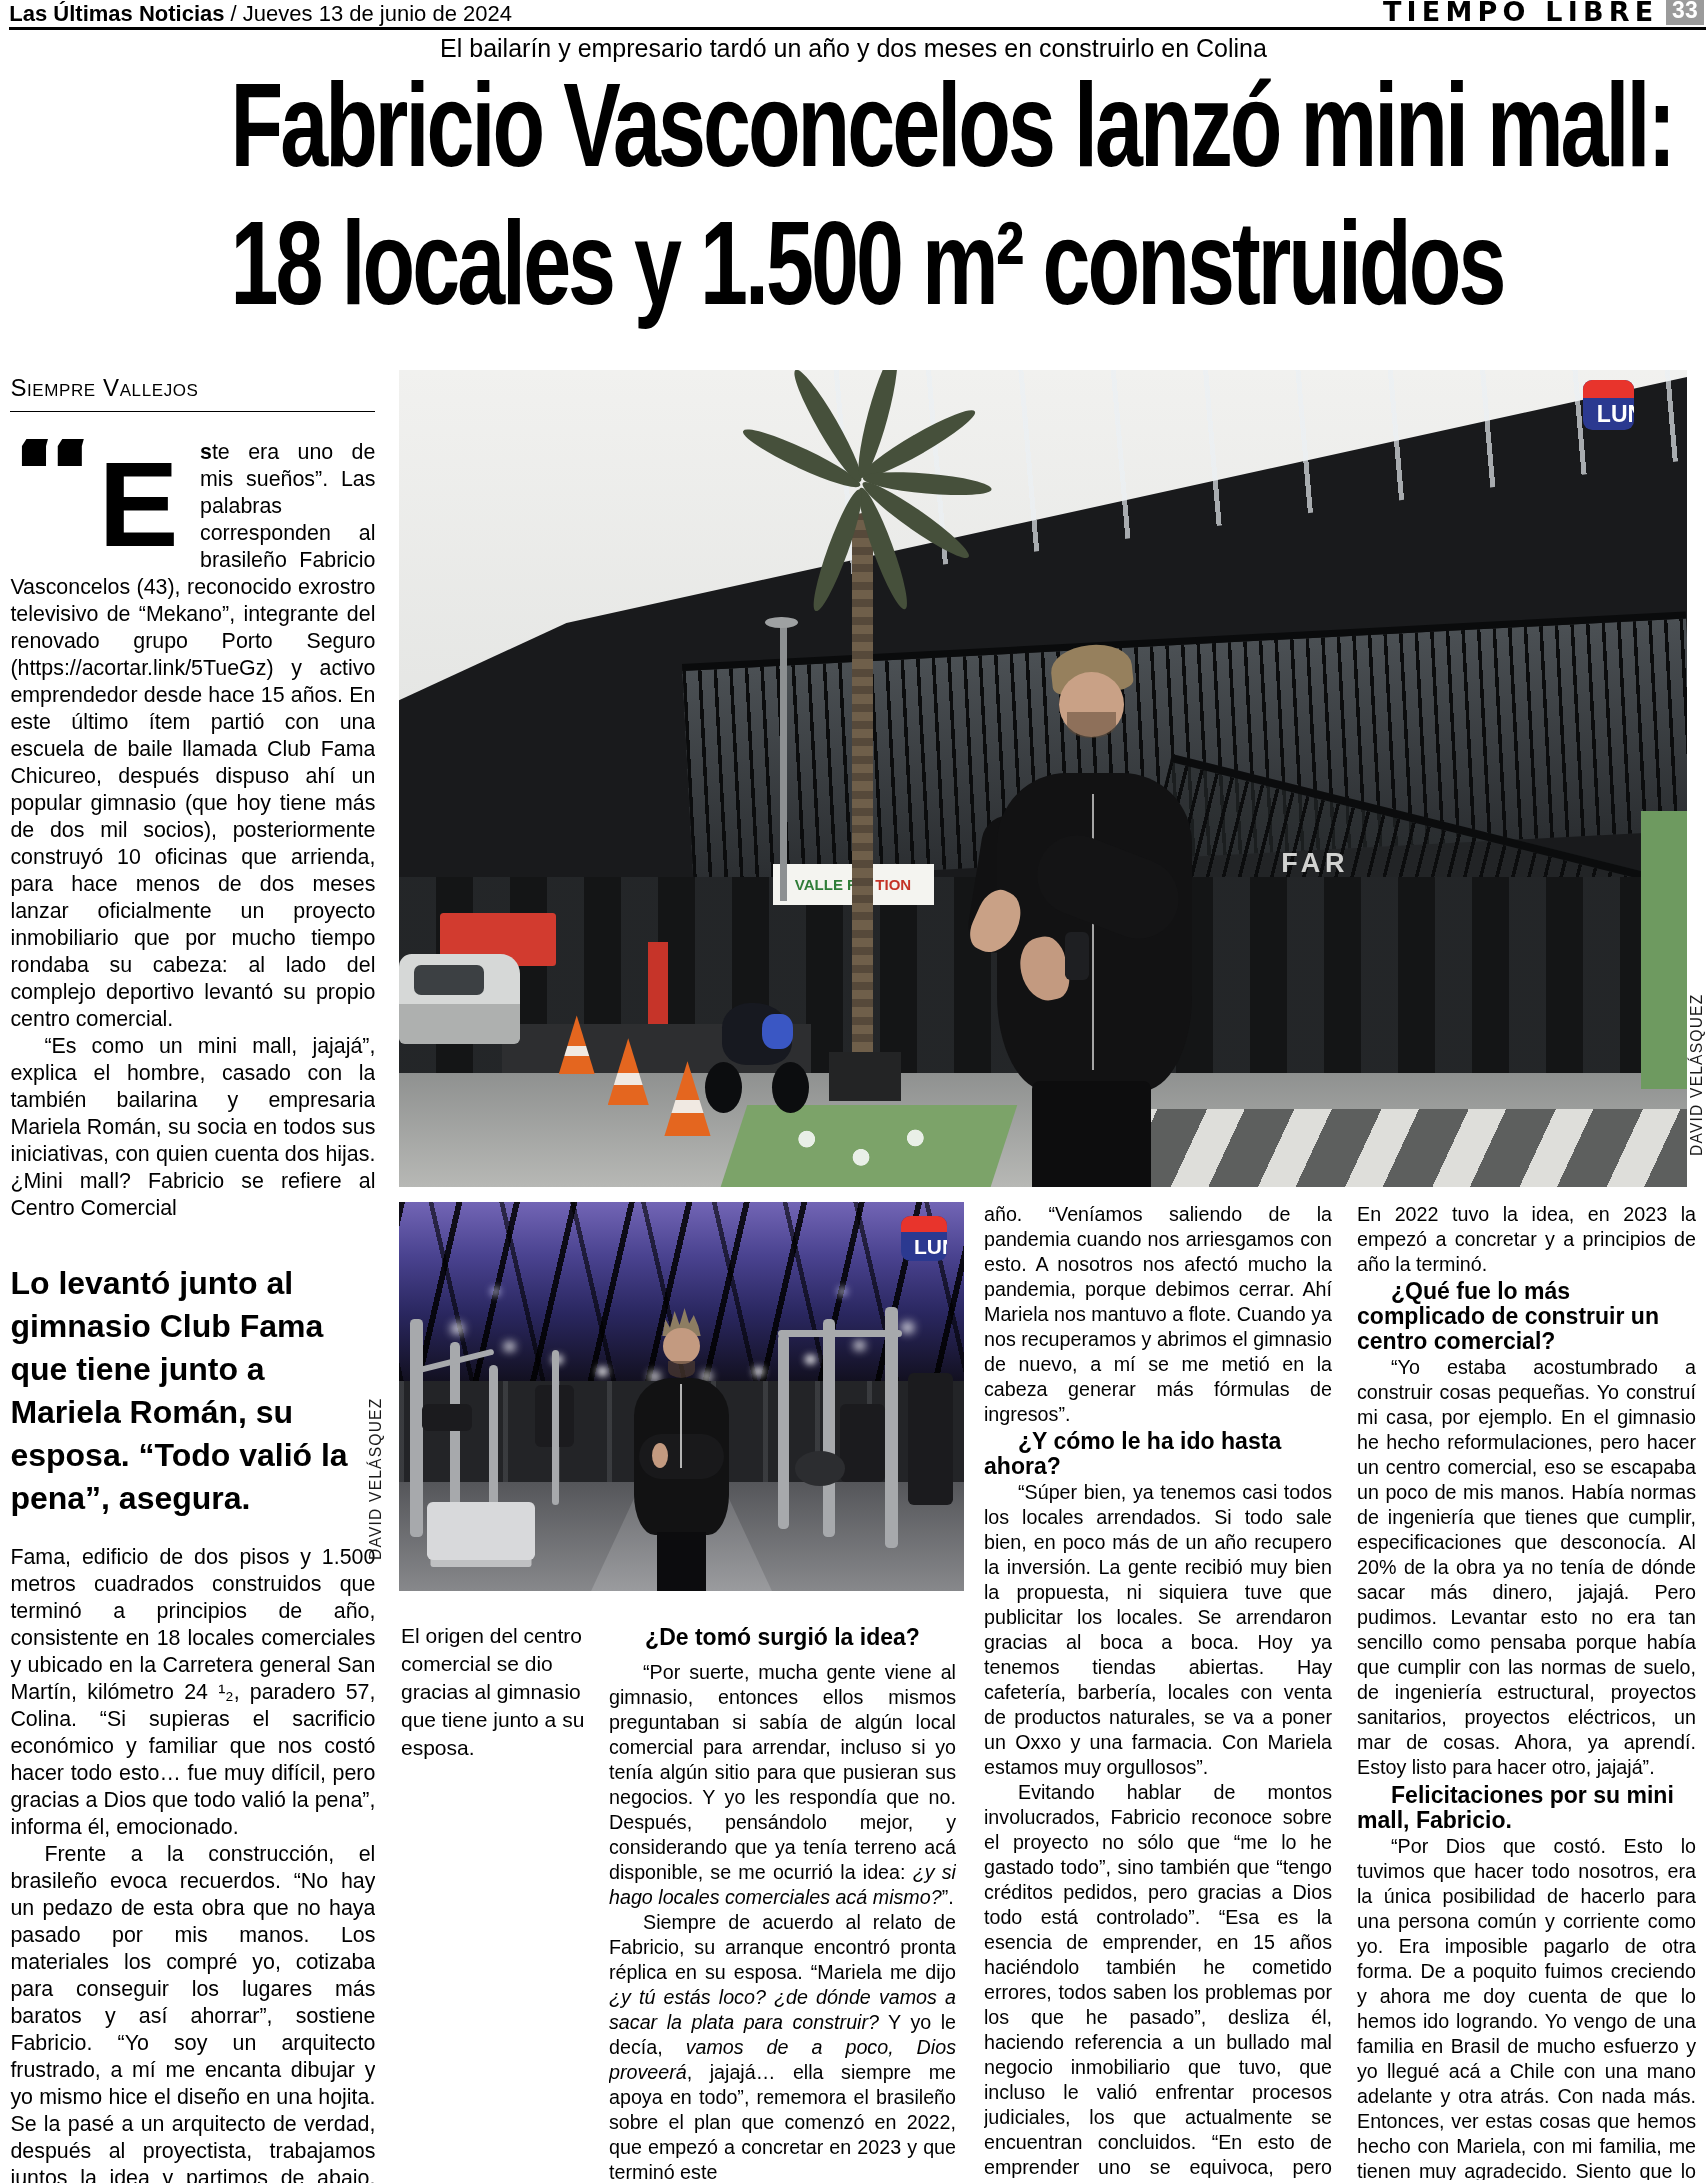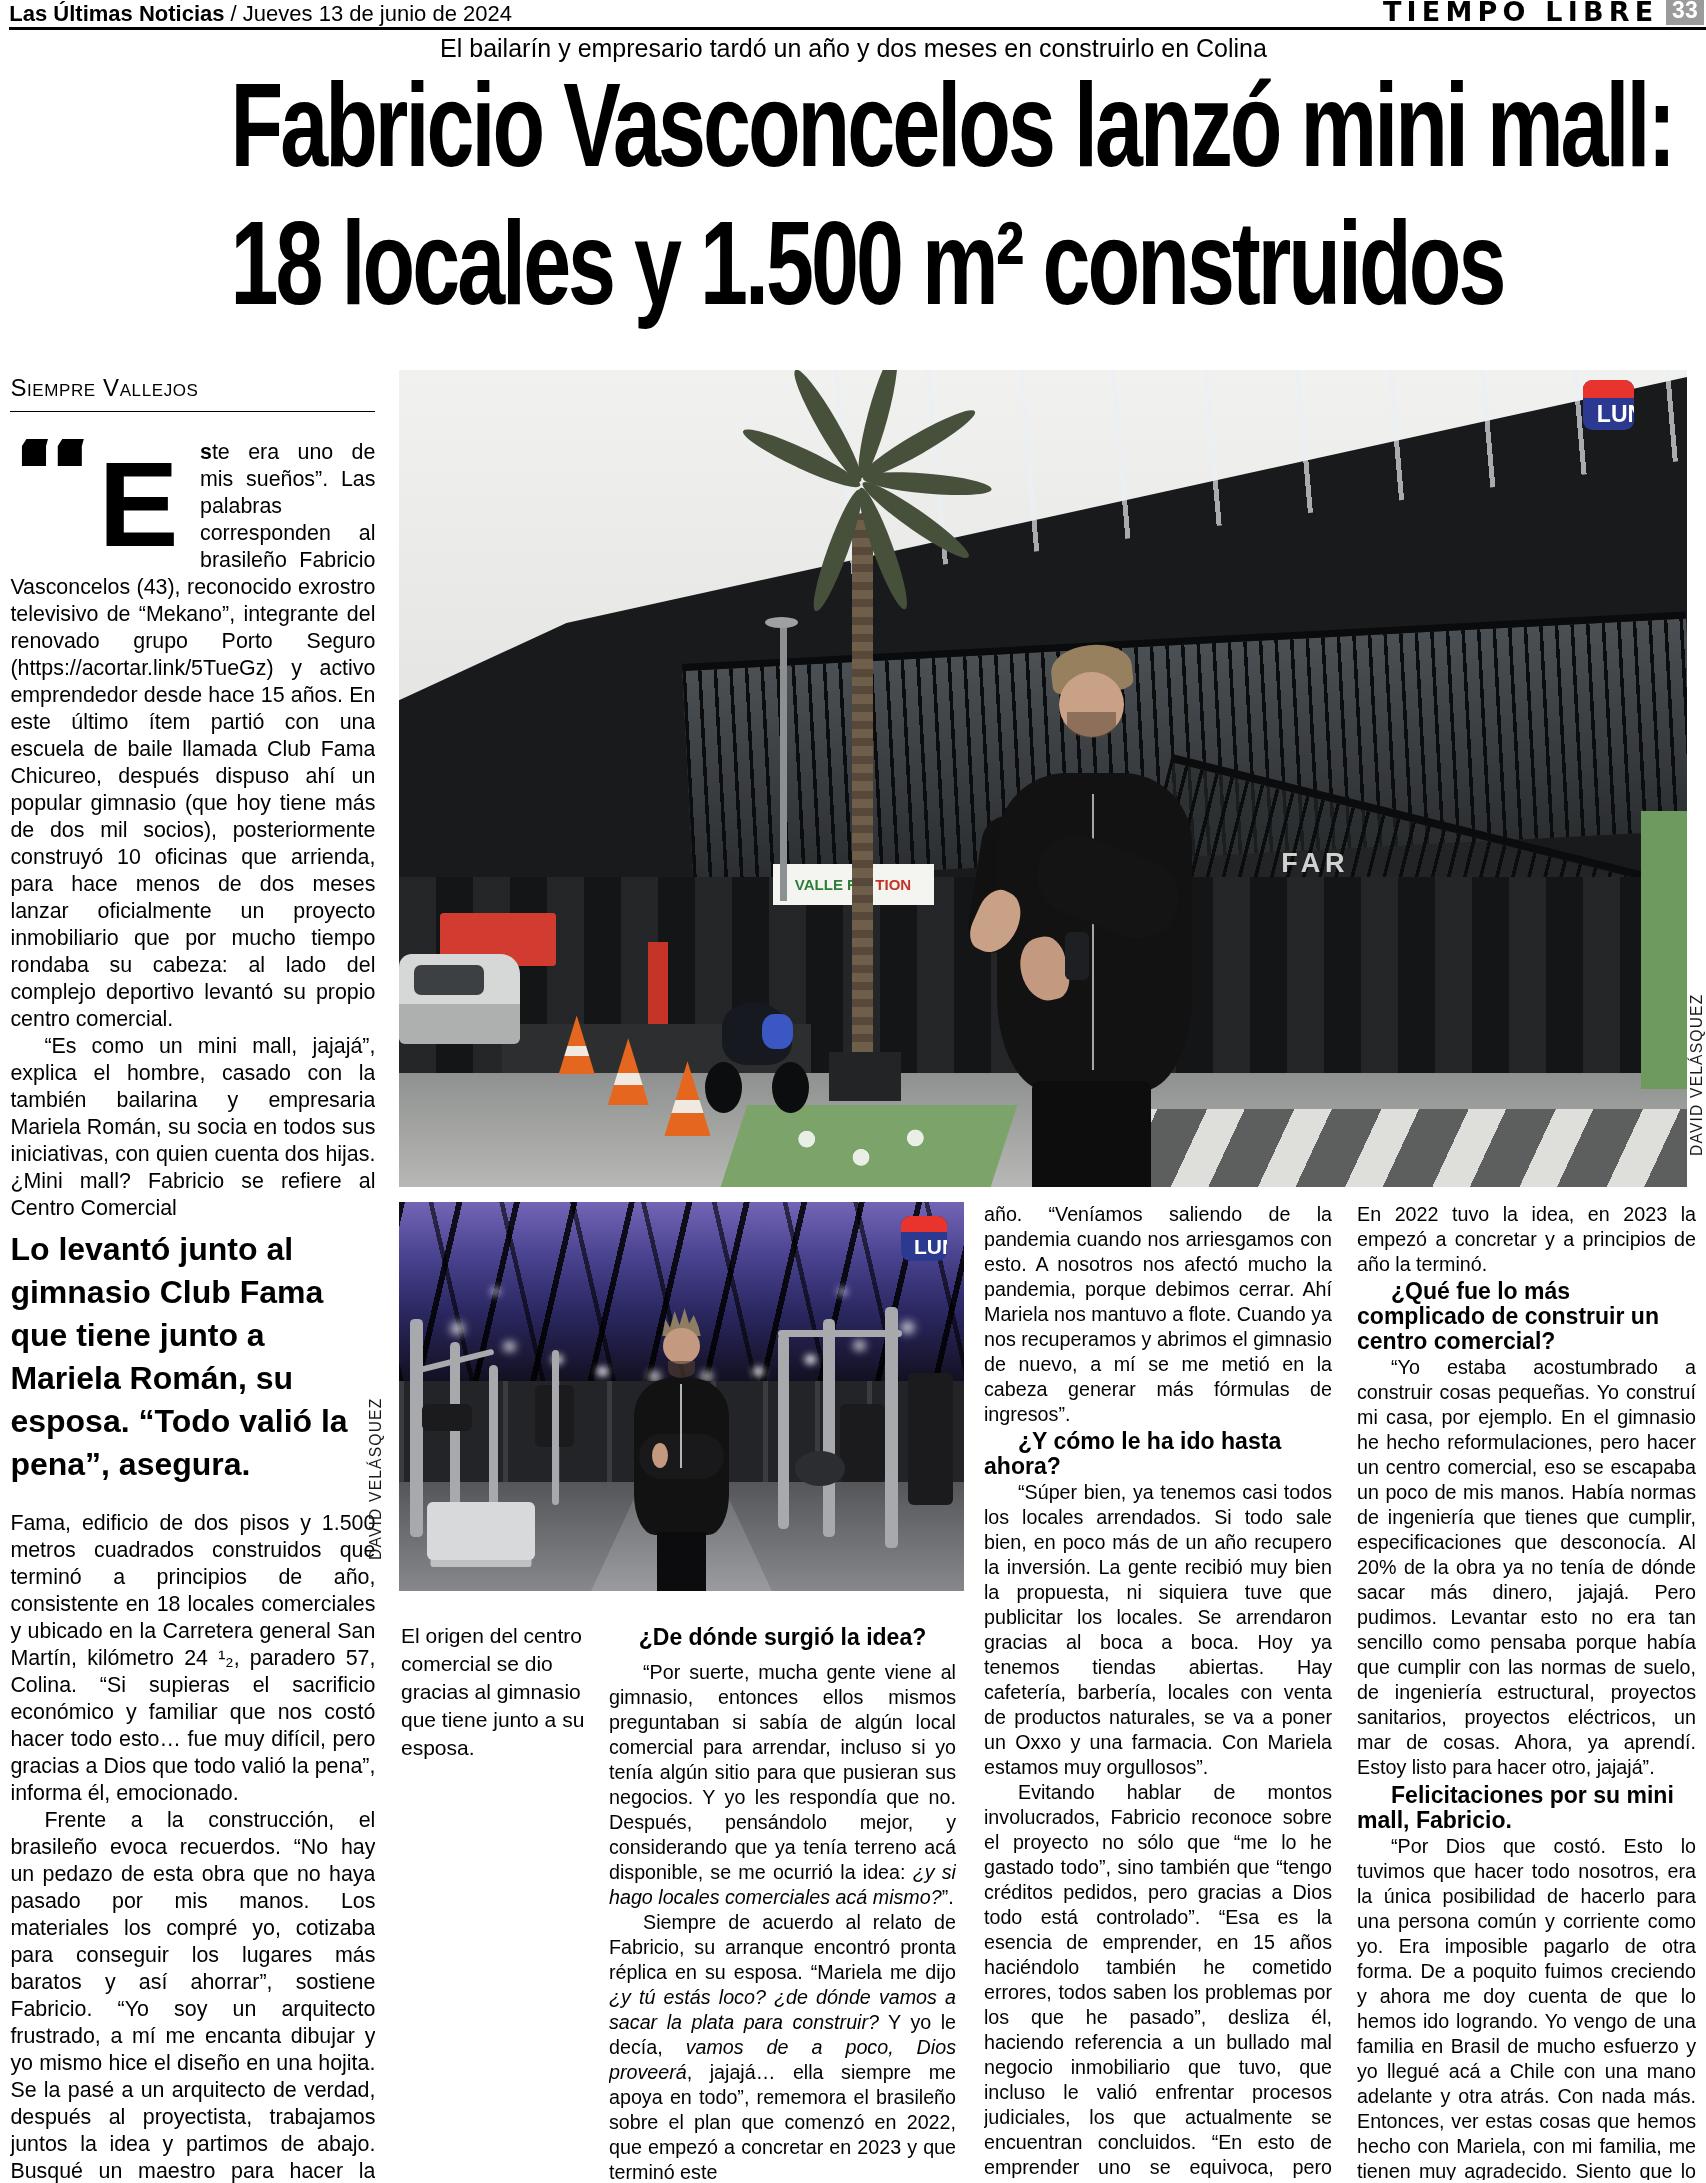--- a/index.html
+++ b/index.html
@@ -30,21 +30,21 @@
   
   .col{position:absolute;text-align:justify;hyphens:auto;}
   .col p{margin:0;}
   .col1{left:10.4px;top:439px;width:365px;height:1745px;font-size:21.4px;line-height:27px;overflow:hidden;}
   .col2{left:609px;top:1621px;width:347px;height:563px;font-size:19.7px;line-height:25px;overflow:hidden;}
   .col3{left:984px;top:1202px;width:348px;height:978px;font-size:19.7px;line-height:25px;overflow:hidden;}
   .col4{left:1357px;top:1202px;width:339px;height:978px;font-size:19.7px;line-height:25px;overflow:hidden;}
   .ind{text-indent:34px;}
   .q-head{font-weight:bold;margin:2.3px 0 1.2px !important;text-align:left;}
   .q-head.centered{text-align:center;font-size:23px;margin:3.5px 0 10.4px !important;text-indent:0;}
-  .pullquote{font-weight:bold;font-size:32px;line-height:43px;text-align:left;margin:6px 0 24px;}
+  .pullquote{font-weight:bold;font-size:32px;line-height:43px;text-align:left;margin:40px 0 24px;}
   .seg-i{font-style:italic;}
   .seg-b{font-weight:bold;}
 
   
   .dc{float:left;width:178px;height:110px;margin:2.3px 11.6px 0 0;position:relative;}
   .dc-q{position:absolute;left:-3.5px;top:-38px;font-size:145px;line-height:1;font-weight:bold;
     font-family:"DejaVu Sans",sans-serif;}
   .dc-e{position:absolute;left:88px;top:2.3px;font-size:120px;line-height:1;font-weight:bold;}
 
   
@@ -317,21 +317,21 @@
     </div>
     <div class="lun lun-gym">
       <span class="lun-red"></span>
       <span class="lun-text">LUN</span>
     </div>
   </figure>
   <div class="credit credit-gym">DAVID VELÁSQUEZ</div>
   <div class="caption">El origen del centro comercial se dio gracias al gimnasio que tiene junto a su esposa.</div>
 
   <section class="col col2">
-    <h3 class="q-head centered">¿De dónde surgió la idea?</h3>
+    <h3 class="q-head centered">¿De tomó surgió la idea?</h3>
     <p class="p ind"><span>“Por suerte, mucha gente viene al gimnasio, entonces ellos mismos preguntaban si sabía de algún local comercial para arrendar, incluso si yo tenía algún sitio para que pusieran sus negocios. Y yo les respondía que no. Después, pensándolo mejor, y considerando que ya tenía terreno acá disponible, se me ocurrió la idea: </span><span class="seg-i">¿y si hago locales comerciales acá mismo?</span><span>”.</span></p>
     <p class="p ind"><span>Siempre de acuerdo al relato de Fabricio, su arranque encontró pronta réplica en su esposa. “Mariela me dijo </span><span class="seg-i">¿y tú estás loco? ¿de dónde vamos a sacar la plata para construir?</span><span> Y yo le decía, </span><span class="seg-i">vamos de a poco, Dios proveerá</span><span>, jajajá… ella siempre me apoya en todo”, rememora el brasileño sobre el plan que comenzó en 2022, que empezó a concretar en 2023 y que terminó este</span></p>
   </section>
 
   <section class="col col3">
     <p class="p">año. “Veníamos saliendo de la pandemia cuando nos arriesgamos con esto. A nosotros nos afectó mucho la pandemia, porque debimos cerrar. Ahí Mariela nos mantuvo a flote. Cuando ya nos recuperamos y abrimos el gimnasio de nuevo, a mí se me metió en la cabeza generar más fórmulas de ingresos”.</p>
     <h3 class="q-head ind">¿Y cómo le ha ido hasta ahora?</h3>
     <p class="p ind">“Súper bien, ya tenemos casi todos los locales arrendados. Si todo sale bien, en poco más de un año recupero la inversión. La gente recibió muy bien la propuesta, ni siquiera tuve que publicitar los locales. Se arrendaron gracias al boca a boca. Hoy ya tenemos tiendas abiertas. Hay cafetería, barbería, locales con venta de productos naturales, se va a poner un Oxxo y una farmacia. Con Mariela estamos muy orgullosos”.</p>
     <p class="p ind">Evitando hablar de montos involucrados, Fabricio reconoce sobre el proyecto no sólo que “me lo he gastado todo”, sino también que “tengo créditos pedidos, pero gracias a Dios todo está controlado”. “Esa es la esencia de emprender, en 15 años haciéndolo también he cometido errores, todos saben los problemas por los que he pasado”, desliza él, haciendo referencia a un bullado mal negocio inmobiliario que tuvo, que incluso le valió enfrentar procesos judiciales, los que actualmente se encuentran concluidos. “En esto de emprender uno se equivoca, pero también tiene aciertos, yo soy un agradecido de todo lo que me ha pasado. De la mujer que encontré, de mi familia y de Chile”, continúa.</p>
   </section>

